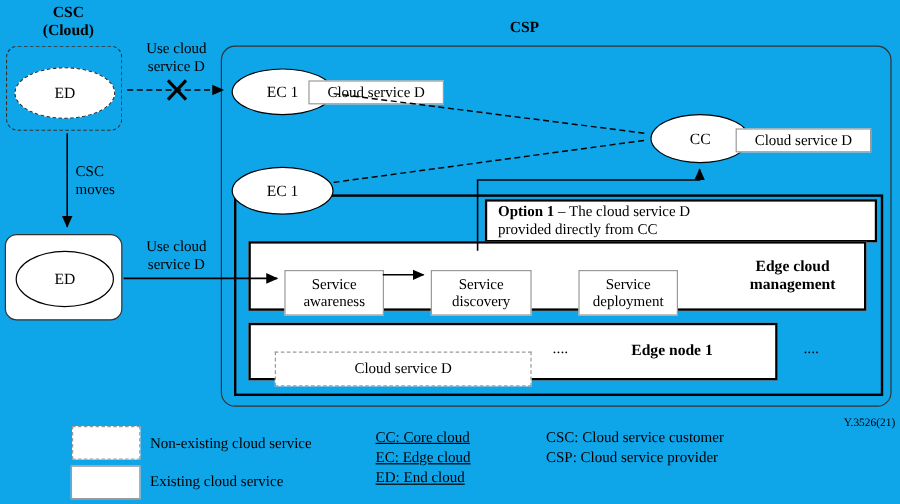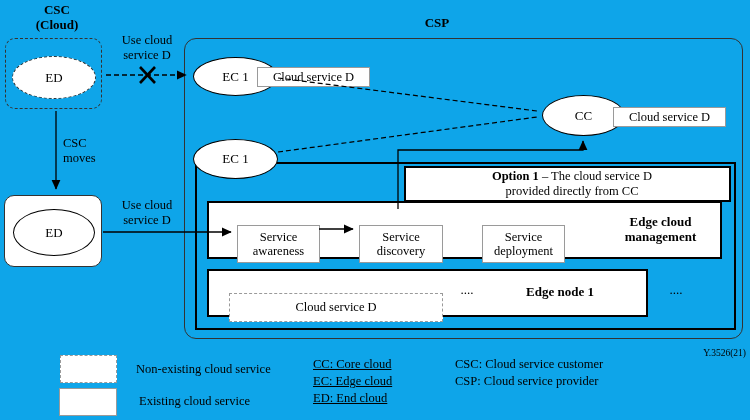--- a/index.html
+++ b/index.html
@@ -10,21 +10,21 @@
   }
   .abs { position:absolute; }
   .ctr { display:flex; align-items:center; justify-content:center; text-align:center;margin-top:15px; }
   .ellipse {
     border:1.4px solid #000; border-radius:50%; background:#fff;
     display:flex; align-items:center; justify-content:center;
     font-size:13px;
   }
   .roundbox { border-radius:10px; background:transparent; }
   .graybox { border:1px solid #9a9a9a; background:#fff; font-size:12.5px; }
-  .thickbox { border:2px solid #000; background:#fff;text-align:center; }
+  .thickbox { border:2px solid #000; background:#fff; }
   .txt { font-size:12.5px; line-height:15px; }
   .bold { font-weight:bold; }
   svg.overlay { position:absolute; left:0; top:0; pointer-events:none; }
 </style>
 </head>
 <body>
 
 <div id="stage">
 
   <div class="abs txt bold" style="left:8px; top:2px; width:98px; text-align:center; font-size:13px;">
@@ -107,23 +107,23 @@
   <div class="abs ellipse" style="left:542px; top:95px; width:81px; height:39px;">
     <span>CC</span>
   </div>
 
   <div class="abs graybox ctr" style="left:257px; top:52px; width:111px; height:18px;">Cloud service D</div>
   <div class="abs graybox ctr" style="left:613px; top:92px; width:111px; height:18px;">Cloud service D</div>
 
   <div class="abs" style="left:688px; top:348px; width:58px; text-align:right; font-size:9.5px;">Y.3526(21)</div>
 
   <div class="abs" style="left:60px; top:355px; width:55px; height:26px; border:1.5px dashed #9a9a9a; background:#fff;"></div>
-  <div class="abs txt" style="left:125px; top:362px;margin-left:11px;">Non-existing cloud service</div>
+  <div class="abs txt" style="left:125px; top:362px;">Non-existing cloud service</div>
   <div class="abs" style="left:59px; top:388px; width:56px; height:26px; border:1.5px solid #9a9a9a; background:#fff;"></div>
-  <div class="abs txt" style="left:139px; top:394px;">Existing cloud service</div>
+  <div class="abs txt" style="left:125px; top:394px;">Existing cloud service</div>
 
   <div class="abs txt" style="left:313px; top:356px; line-height:17px;text-decoration:underline;">
     <div>CC: Core cloud</div>
     <div>EC: Edge cloud</div>
     <div>ED: End cloud</div>
   </div>
   <div class="abs txt" style="left:455px; top:356px; line-height:17px;">
     <div>CSC: Cloud service customer</div>
     <div>CSP: Cloud service provider</div>
   </div>

